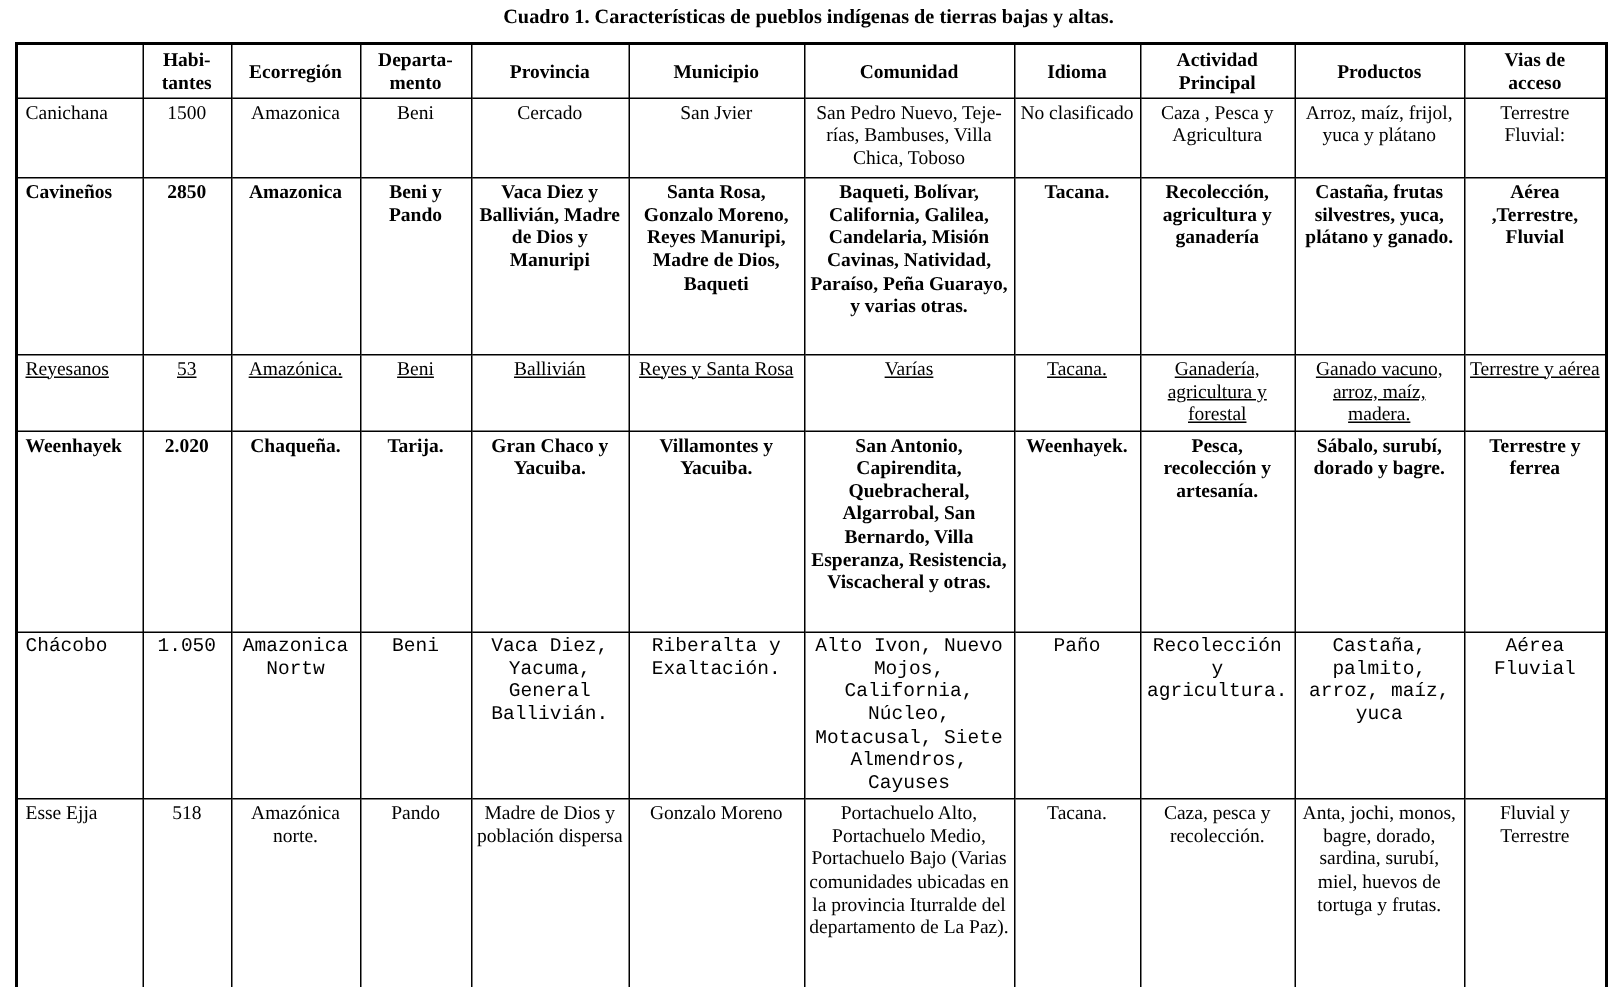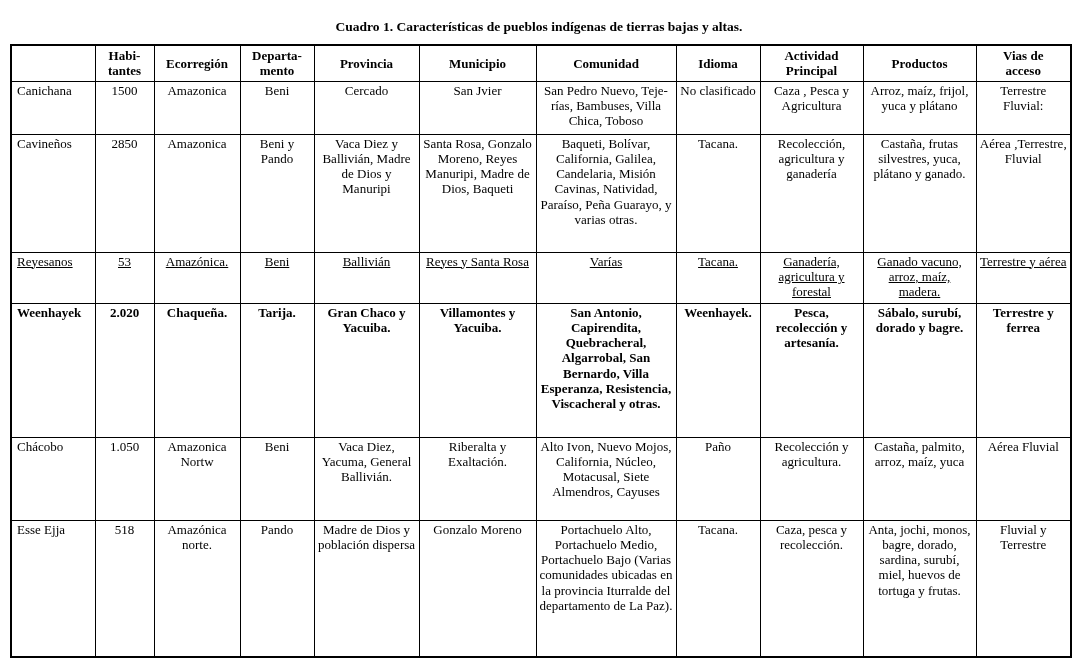--- a/index.html
+++ b/index.html
@@ -14,21 +14,21 @@
   }
   .page {
     width: 1078px;
     height: 658px;
     box-sizing: border-box;
   }
   .caption {
     text-align: center;
     font-weight: bold;
     font-size: 13.5px;
-    padding-top: 20px;
+    padding-top: 4px;
     line-height: 1.1;
   }
   table.pueblos {
     border-collapse: collapse;
     table-layout: fixed;
     width: 1058px;
     margin: 9px 0 0 10px;
     border: 2px solid #000000;
     padding-left: 24px;
   }
@@ -58,24 +58,24 @@
   col.c4  { width: 105px; }
   col.c5  { width: 117px; }
   col.c6  { width: 140px; }
   col.c7  { width: 84px; }
   col.c8  { width: 103px; }
   col.c9  { width: 113px; }
   col.c10 { width: 95px; }
 
   thead tr { height: 36px; }
   tbody tr:nth-child(1) { height: 53px; }
-  tbody tr:nth-child(2) { height: 118px; }
+  tbody tr:nth-child(2) { height: 118px; font-weight: bold; }
   tbody tr:nth-child(3) { height: 51px; text-decoration: underline; }
   tbody tr:nth-child(4) { height: 134px; font-weight: bold; }
-  tbody tr:nth-child(5) { height: 83px; }
+  tbody tr:nth-child(5) { height: 83px; font-family: Liberation Mono, monospace; }
   tbody tr:nth-child(6) { height: 137px; border-radius: 11px; }
 </style>
 </head>
 <body>
 
 <div class="page">
   <div class="caption">Cuadro 1. Características de pueblos indígenas de tierras bajas y altas.</div>
 
   <table class="pueblos">
     <colgroup>

